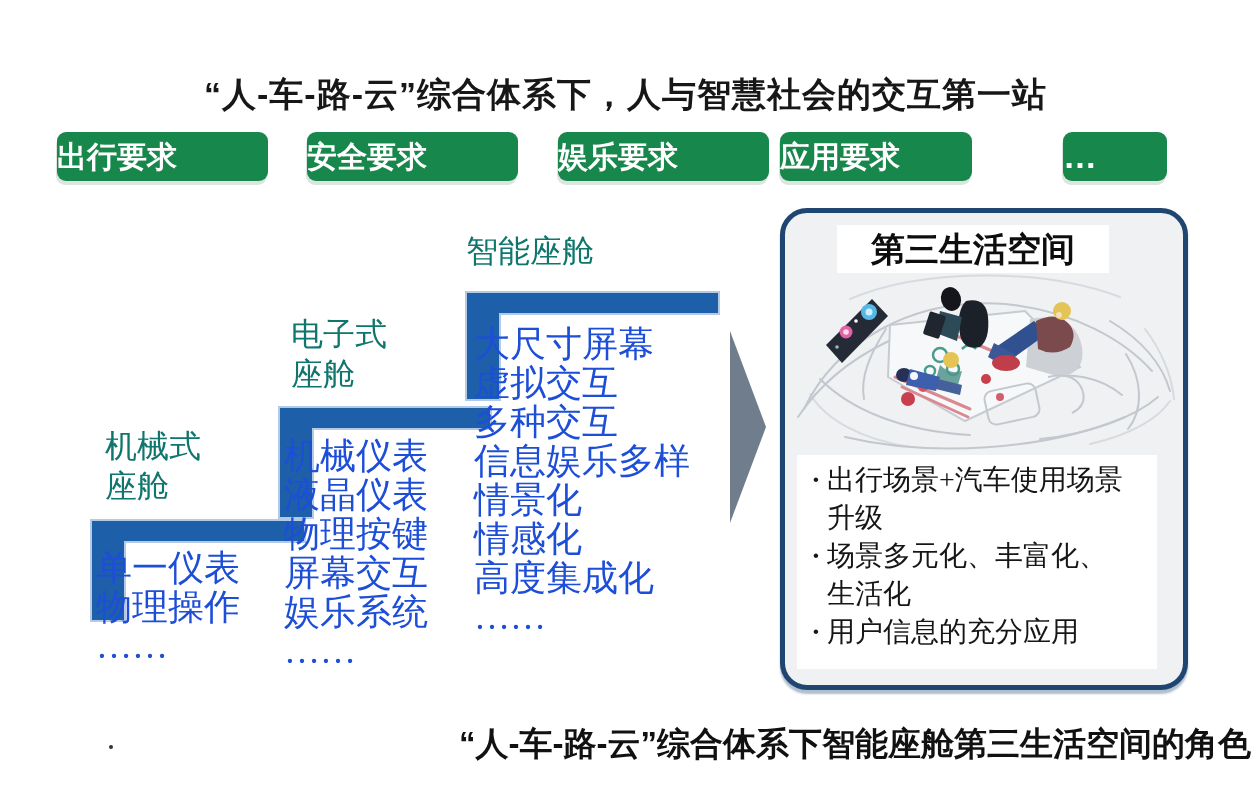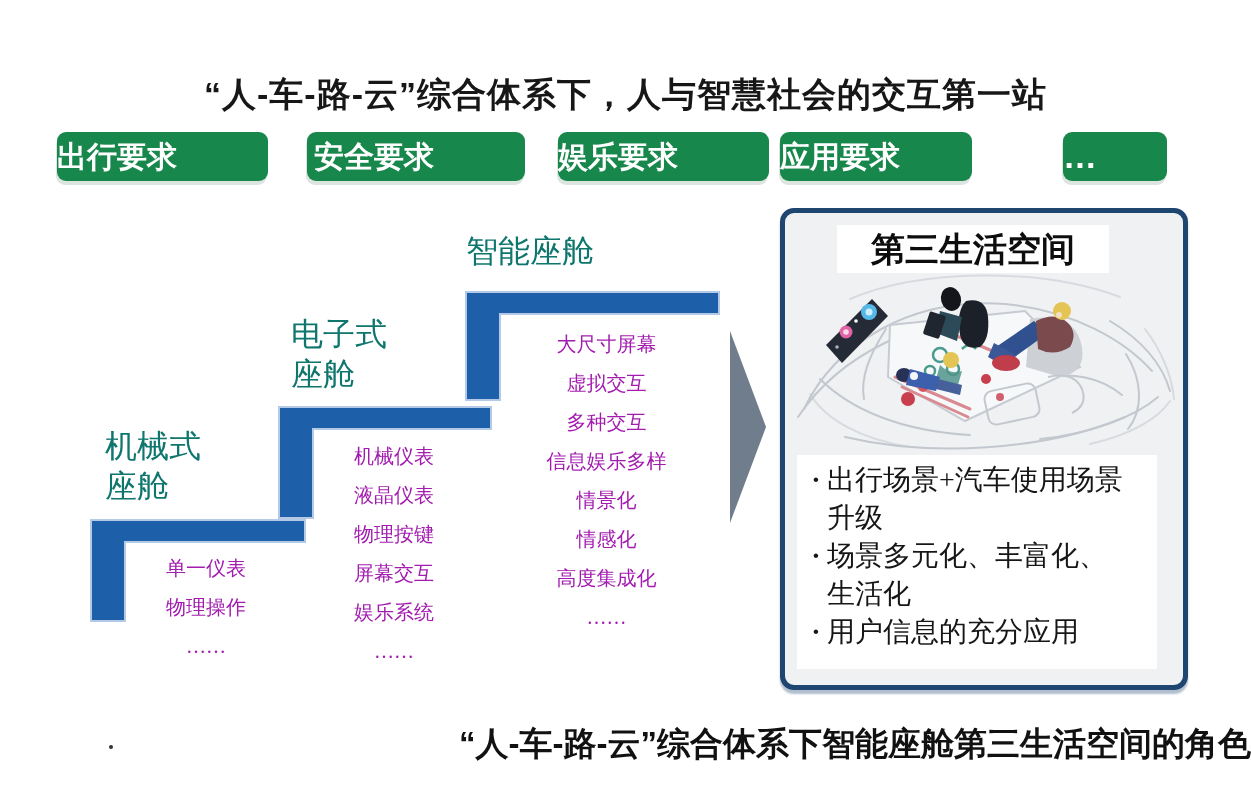--- a/index.html
+++ b/index.html
@@ -20,49 +20,49 @@
   }
   .stray-dot{left:109px;top:745px;width:4px;height:4px;border-radius:50%;background:#333;}
 
   
   .req-btn{
     top:132px;height:49px;border-radius:9px;background:#17874B;
     color:#ffffff;font-size:30px;font-weight:700;line-height:49px;
     box-shadow:-1px 4px 0 rgba(120,150,130,0.25);
   }
   .req-b1{left:57px;width:211px;}
-  .req-b2{left:307px;width:211px;padding-left:7px;}
+  .req-b2{left:307px;width:211px;}
   .req-b3{left:558px;width:211px;}
   .req-b4{left:780px;width:192px;}
   .req-b5{left:1063px;width:104px;font-size:34px;letter-spacing:2px;}
 
   
   .step-svg{display:block;}
   .stage-name{
     font-weight:400;color:#0f766e;
     font-size:32px;line-height:40px;
   }
   .stage-items{
-    text-align:center;font-family:"Liberation Serif", serif;color:#a21caf;
-    font-size:20px;line-height:39px;
+    text-align:left;font-family:"Liberation Serif", serif;color:#1d4ed8;
+    font-size:36px;line-height:39px;
   }
   .sn1{left:105px;top:426px;width:200px;}
   .sn2{left:291px;top:314px;width:200px;}
   .sn3{left:466px;top:231px;width:280px;}
   .si1{left:96px;top:549px;width:220px;}
   .si2{left:284px;top:437px;width:220px;}
   .si3{left:474px;top:325px;width:265px;}
 
   
   .flow-arrow{left:730px;top:331px;}
 
   
   .space-box{
     left:780px;top:208px;width:408px;height:482px;
-    background:#F0F1F3;border:5px solid #1F4571;border-radius:14px;
+    background:#F0F1F3;border:5px solid #1F4571;border-radius:27px;
     box-sizing:border-box;box-shadow:0 4px 2px rgba(31,69,113,0.35);
   }
   .space-title{
     position:absolute;left:52px;top:12px;width:272px;height:48px;
     background:#ffffff;text-align:center;line-height:48px;
     font-size:34px;font-weight:700;color:#0d0d0d;
   }
   .sketch-wrap{position:absolute;left:5px;top:46px;width:388px;height:198px;}
   .space-panel{
     position:absolute;left:12px;top:242px;width:360px;height:214px;

